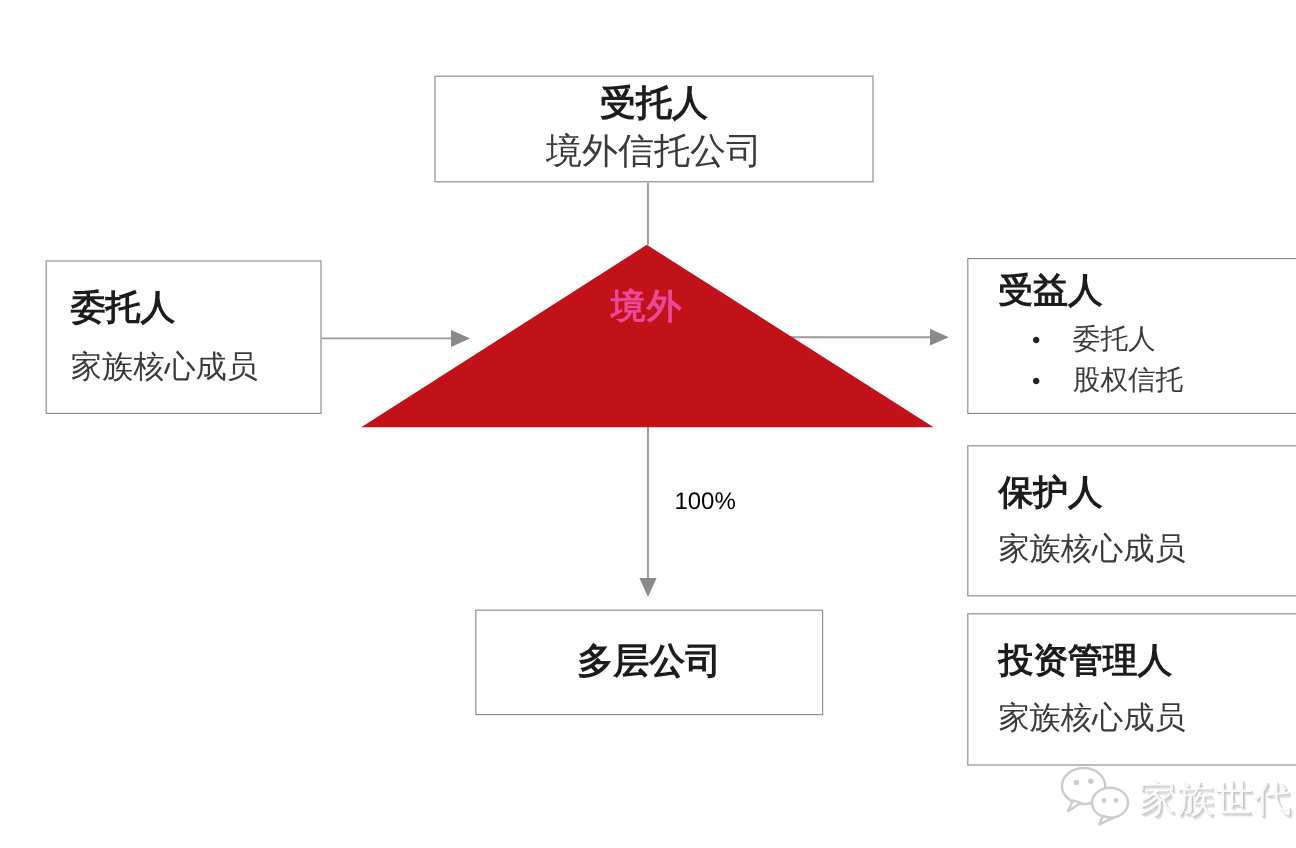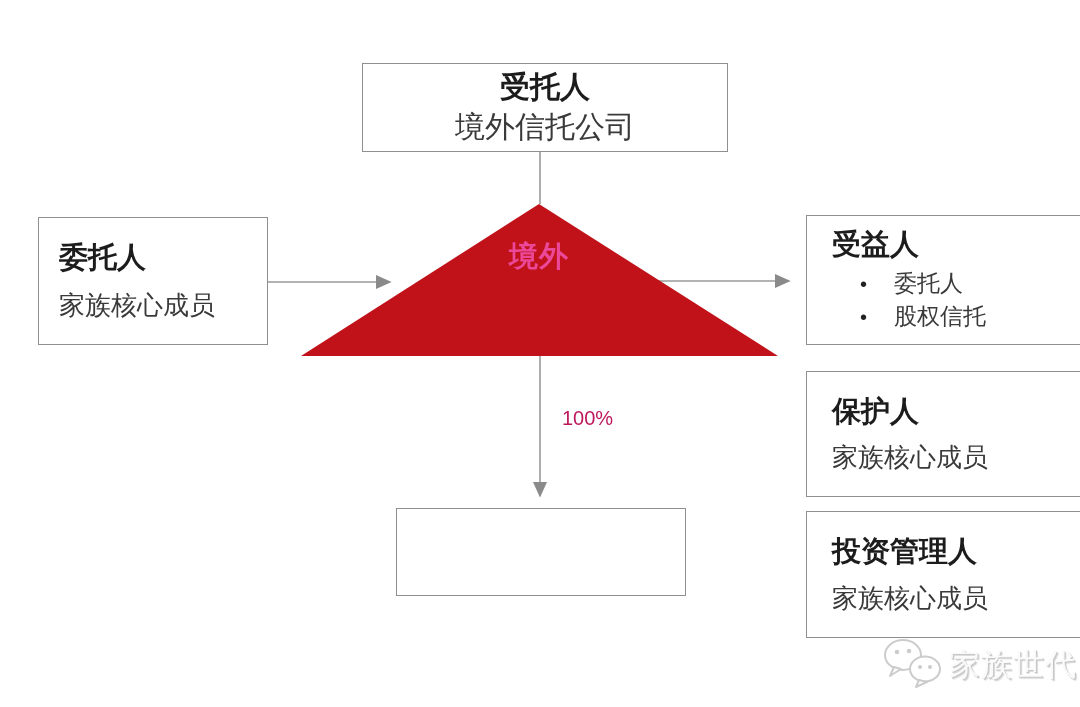--- a/index.html
+++ b/index.html
@@ -68,26 +68,26 @@
   
   .triangle-label {
     position: absolute; left: 429px; top: 237px; width: 220px;
     text-align: center; color: #ec4899;
     font-size: 29px; font-weight: 600; line-height: 38px;
     letter-spacing: 1px;
   }
   
   .ownership-label {
     position: absolute; left: 562px; top: 407px;
-    font-size: 20px; color: #be185d;
+    font-size: 20px; color: #000000;
   }
   
   .watermark {
     position: absolute; left: 882px; top: 636px;
-    display: flex; align-items: center; gap: 5px;
+    display: flex; align-items: center; gap: 5px; font-family: Liberation Mono, monospace;
   }
   .watermark-text {
     font-size: 31px; font-weight: 500; letter-spacing: 1px;
     color: #fafafa;
     text-shadow: 1px 1px 0 #c6c6c6, 2px 2px 1px #d9d9d9;
     white-space: nowrap;
   }
 </style>
 </head>
 <body>
@@ -137,20 +137,21 @@
     <div class="box-title">保护人</div>
     <div class="box-sub">家族核心成员</div>
   </div>
 
   <div class="box manager-box">
     <div class="box-title">投资管理人</div>
     <div class="box-sub">家族核心成员</div>
   </div>
 
   <div class="box company-box">
+    <div class="box-title">多层公司</div>
   </div>
 
   <div class="ownership-label">100%</div>
 
   <div class="watermark">
     <span>
       <svg width="62" height="54" viewBox="0 0 62 54" xmlns="http://www.w3.org/2000/svg">
         <g fill="#ffffff" stroke="#cccccc" stroke-width="2" stroke-linejoin="round">
           <ellipse cx="21" cy="19" rx="18" ry="15"></ellipse>
           <path d="M12 31 L8 40 L19 33 Z"></path>

